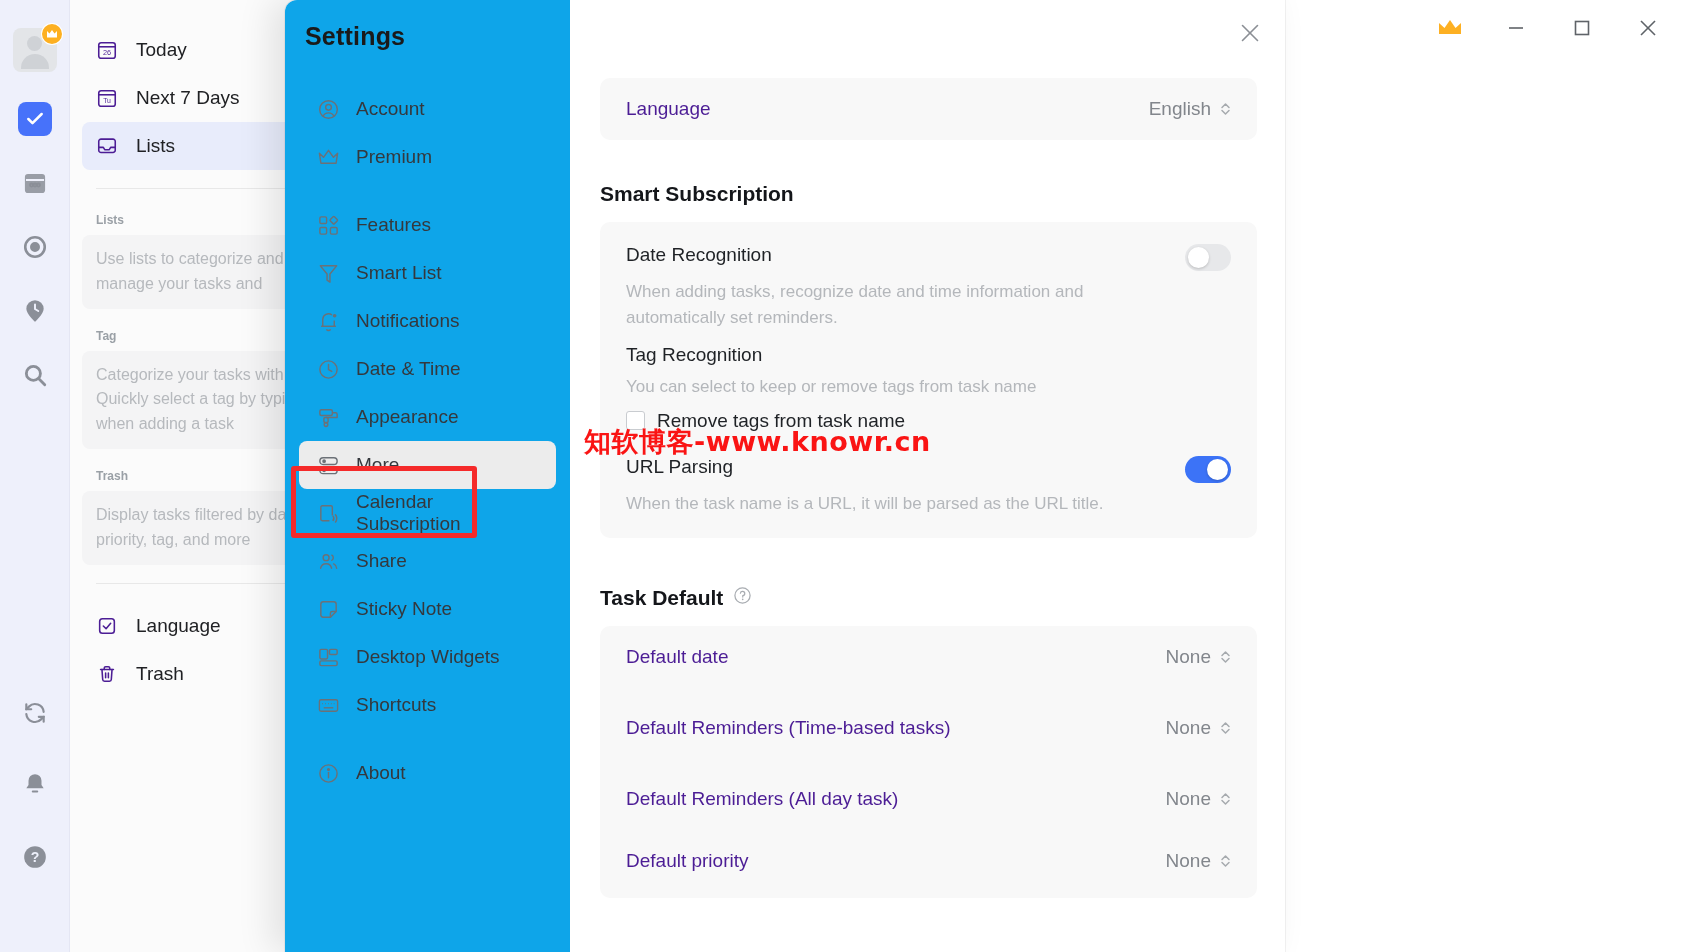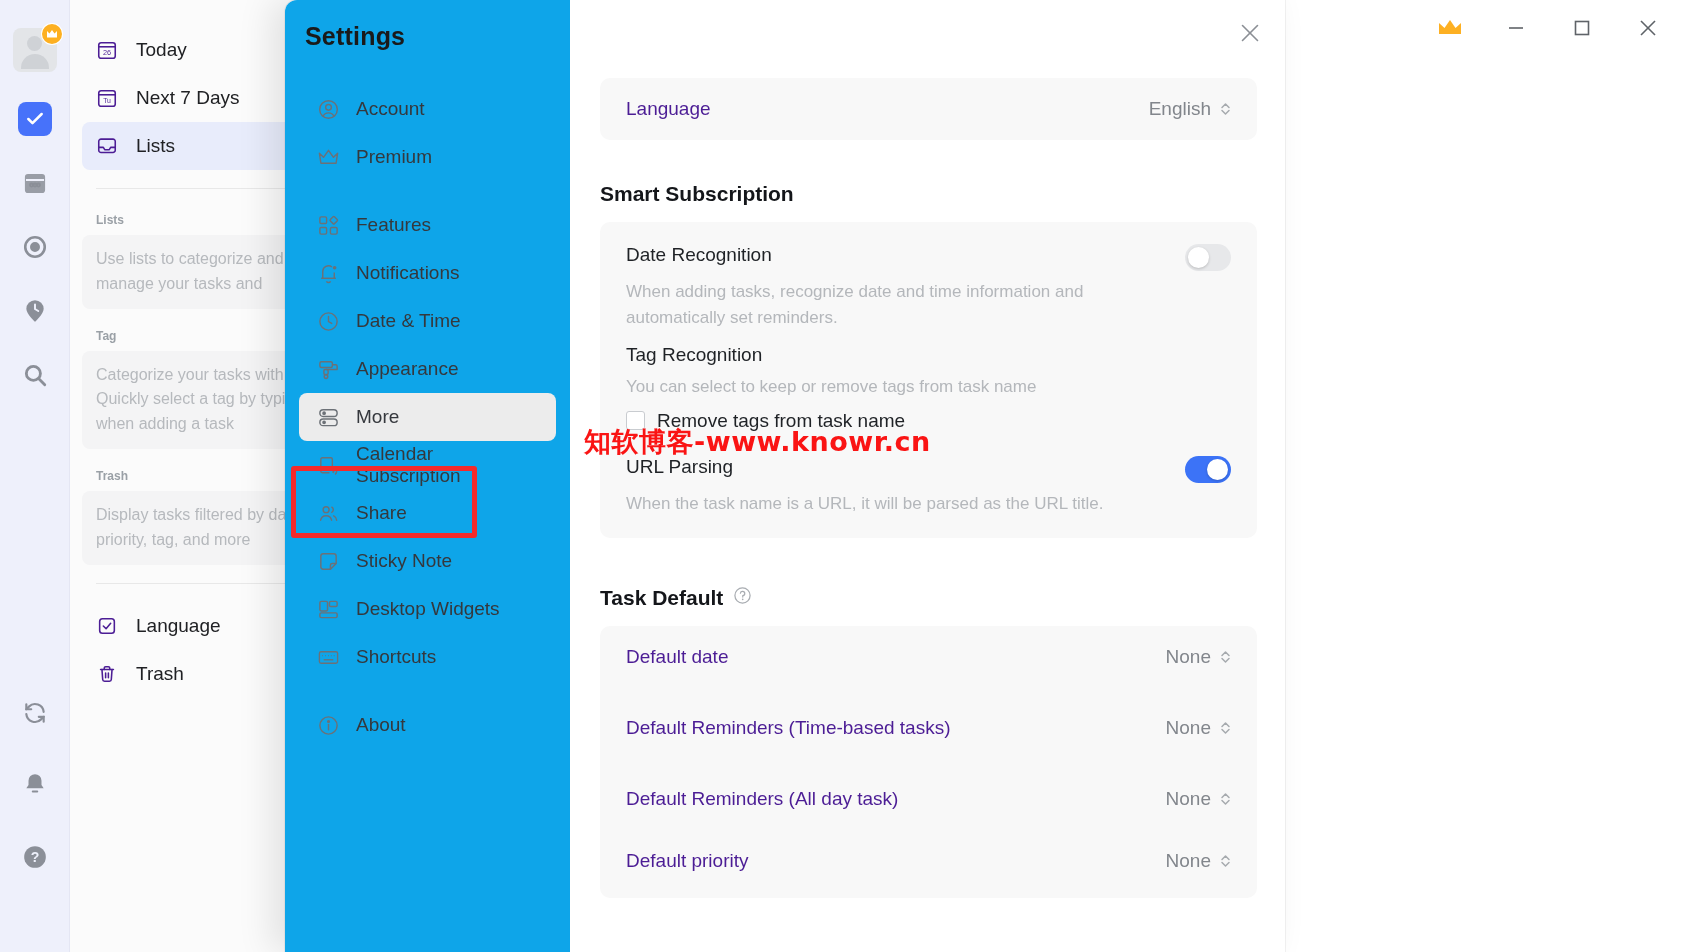--- a/index.html
+++ b/index.html
@@ -359,20 +359,28 @@
             <svg width="23" height="23" viewBox="0 0 24 24" fill="none" stroke="currentColor" stroke-width="1.5">
                 <rect x="3" y="3" width="7" height="7" rx="1.4"></rect>
                 <rect x="3" y="14" width="7" height="7" rx="1.4"></rect>
                 <rect x="14" y="14" width="7" height="7" rx="1.4"></rect>
                 <rect x="14.5" y="3.5" width="6" height="6" rx="1" transform="rotate(45 17.5 6.5)"></rect>
               </svg>
           </span>
           <span>Features</span>
         </div>
 
+        <div class="m-item">
+          <span class="m-ico">
+            <svg width="23" height="23" viewBox="0 0 24 24" fill="none" stroke="currentColor" stroke-width="1.5" stroke-linejoin="round">
+                <path d="M3.5 4h17l-7 8.5V21l-3-2v-6.5z"></path>
+              </svg>
+          </span>
+          <span>Smart List</span>
+        </div>
 
         <div class="m-item">
           <span class="m-ico">
             <svg width="23" height="23" viewBox="0 0 24 24" fill="none" stroke="currentColor" stroke-width="1.5" stroke-linejoin="round">
                 <path d="M6 17V10a6 6 0 0 1 9.6-4.8"></path>
                 <path d="M18 11v6"></path>
                 <path d="M4.3 17h15.4"></path>
                 <path d="M10 20a2.1 2.1 0 0 0 4 0"></path>
                 <circle cx="18.4" cy="6" r="1.9" fill="currentColor" stroke="none"></circle>
               </svg>

